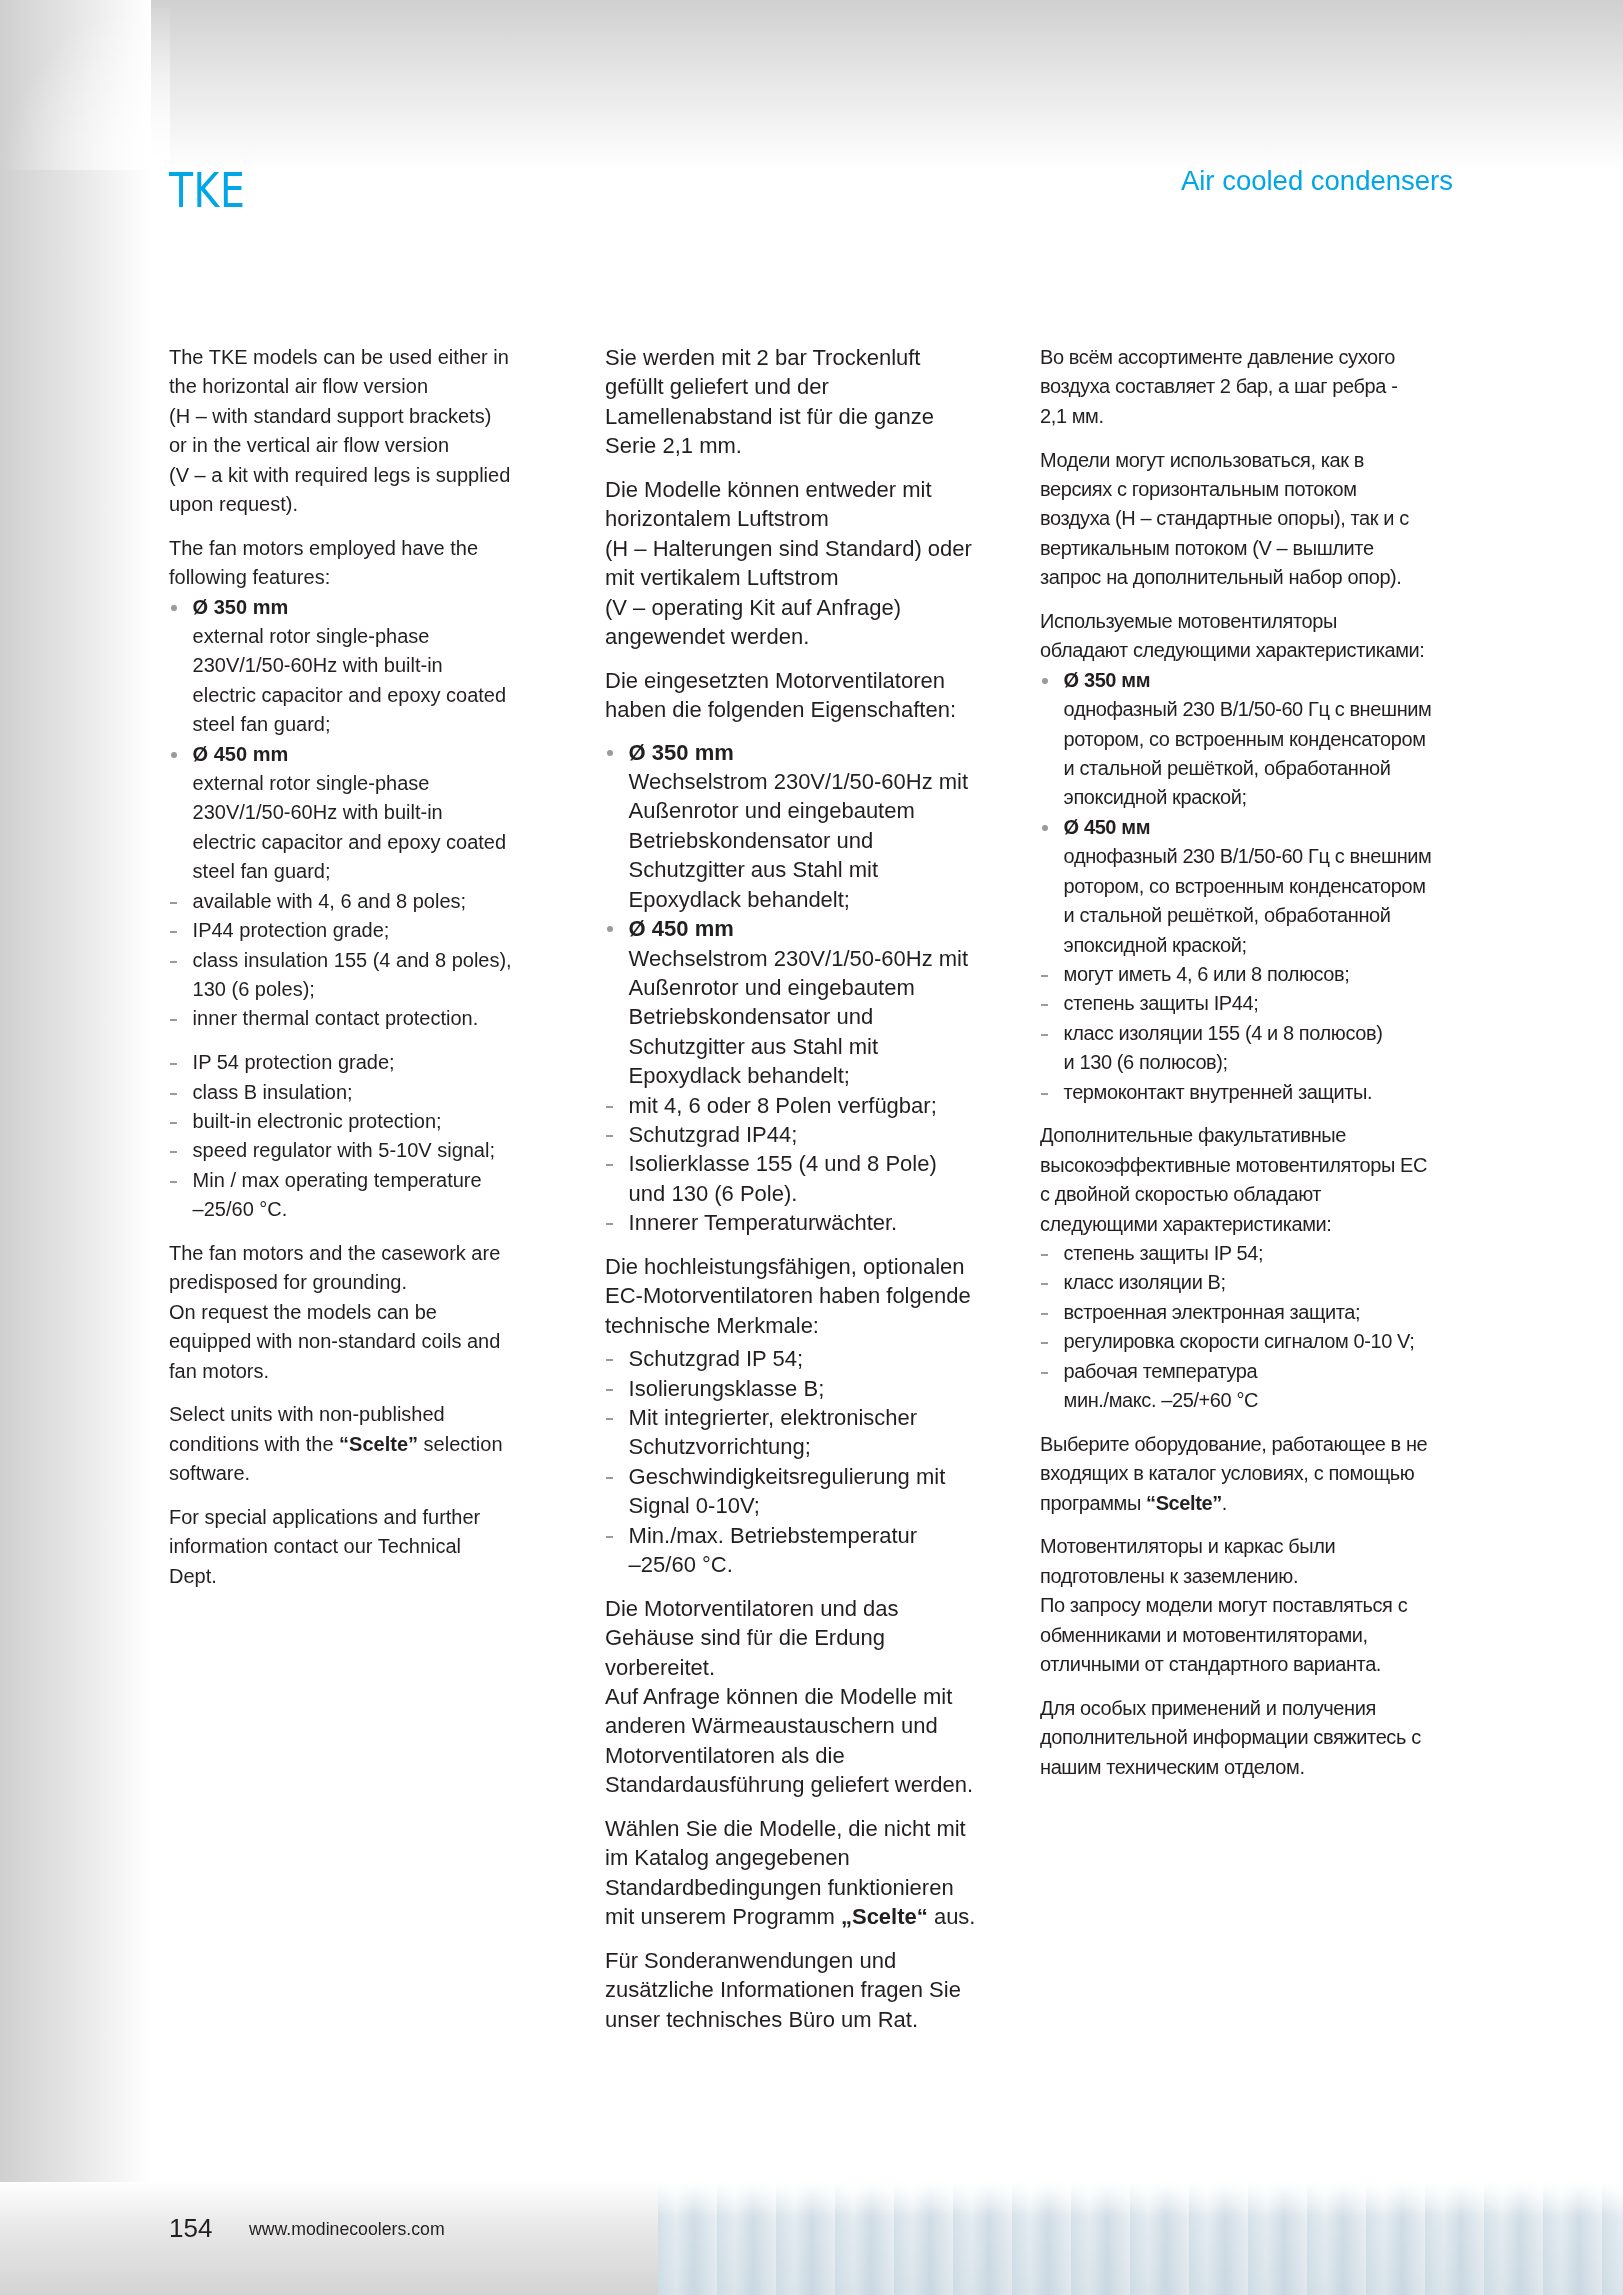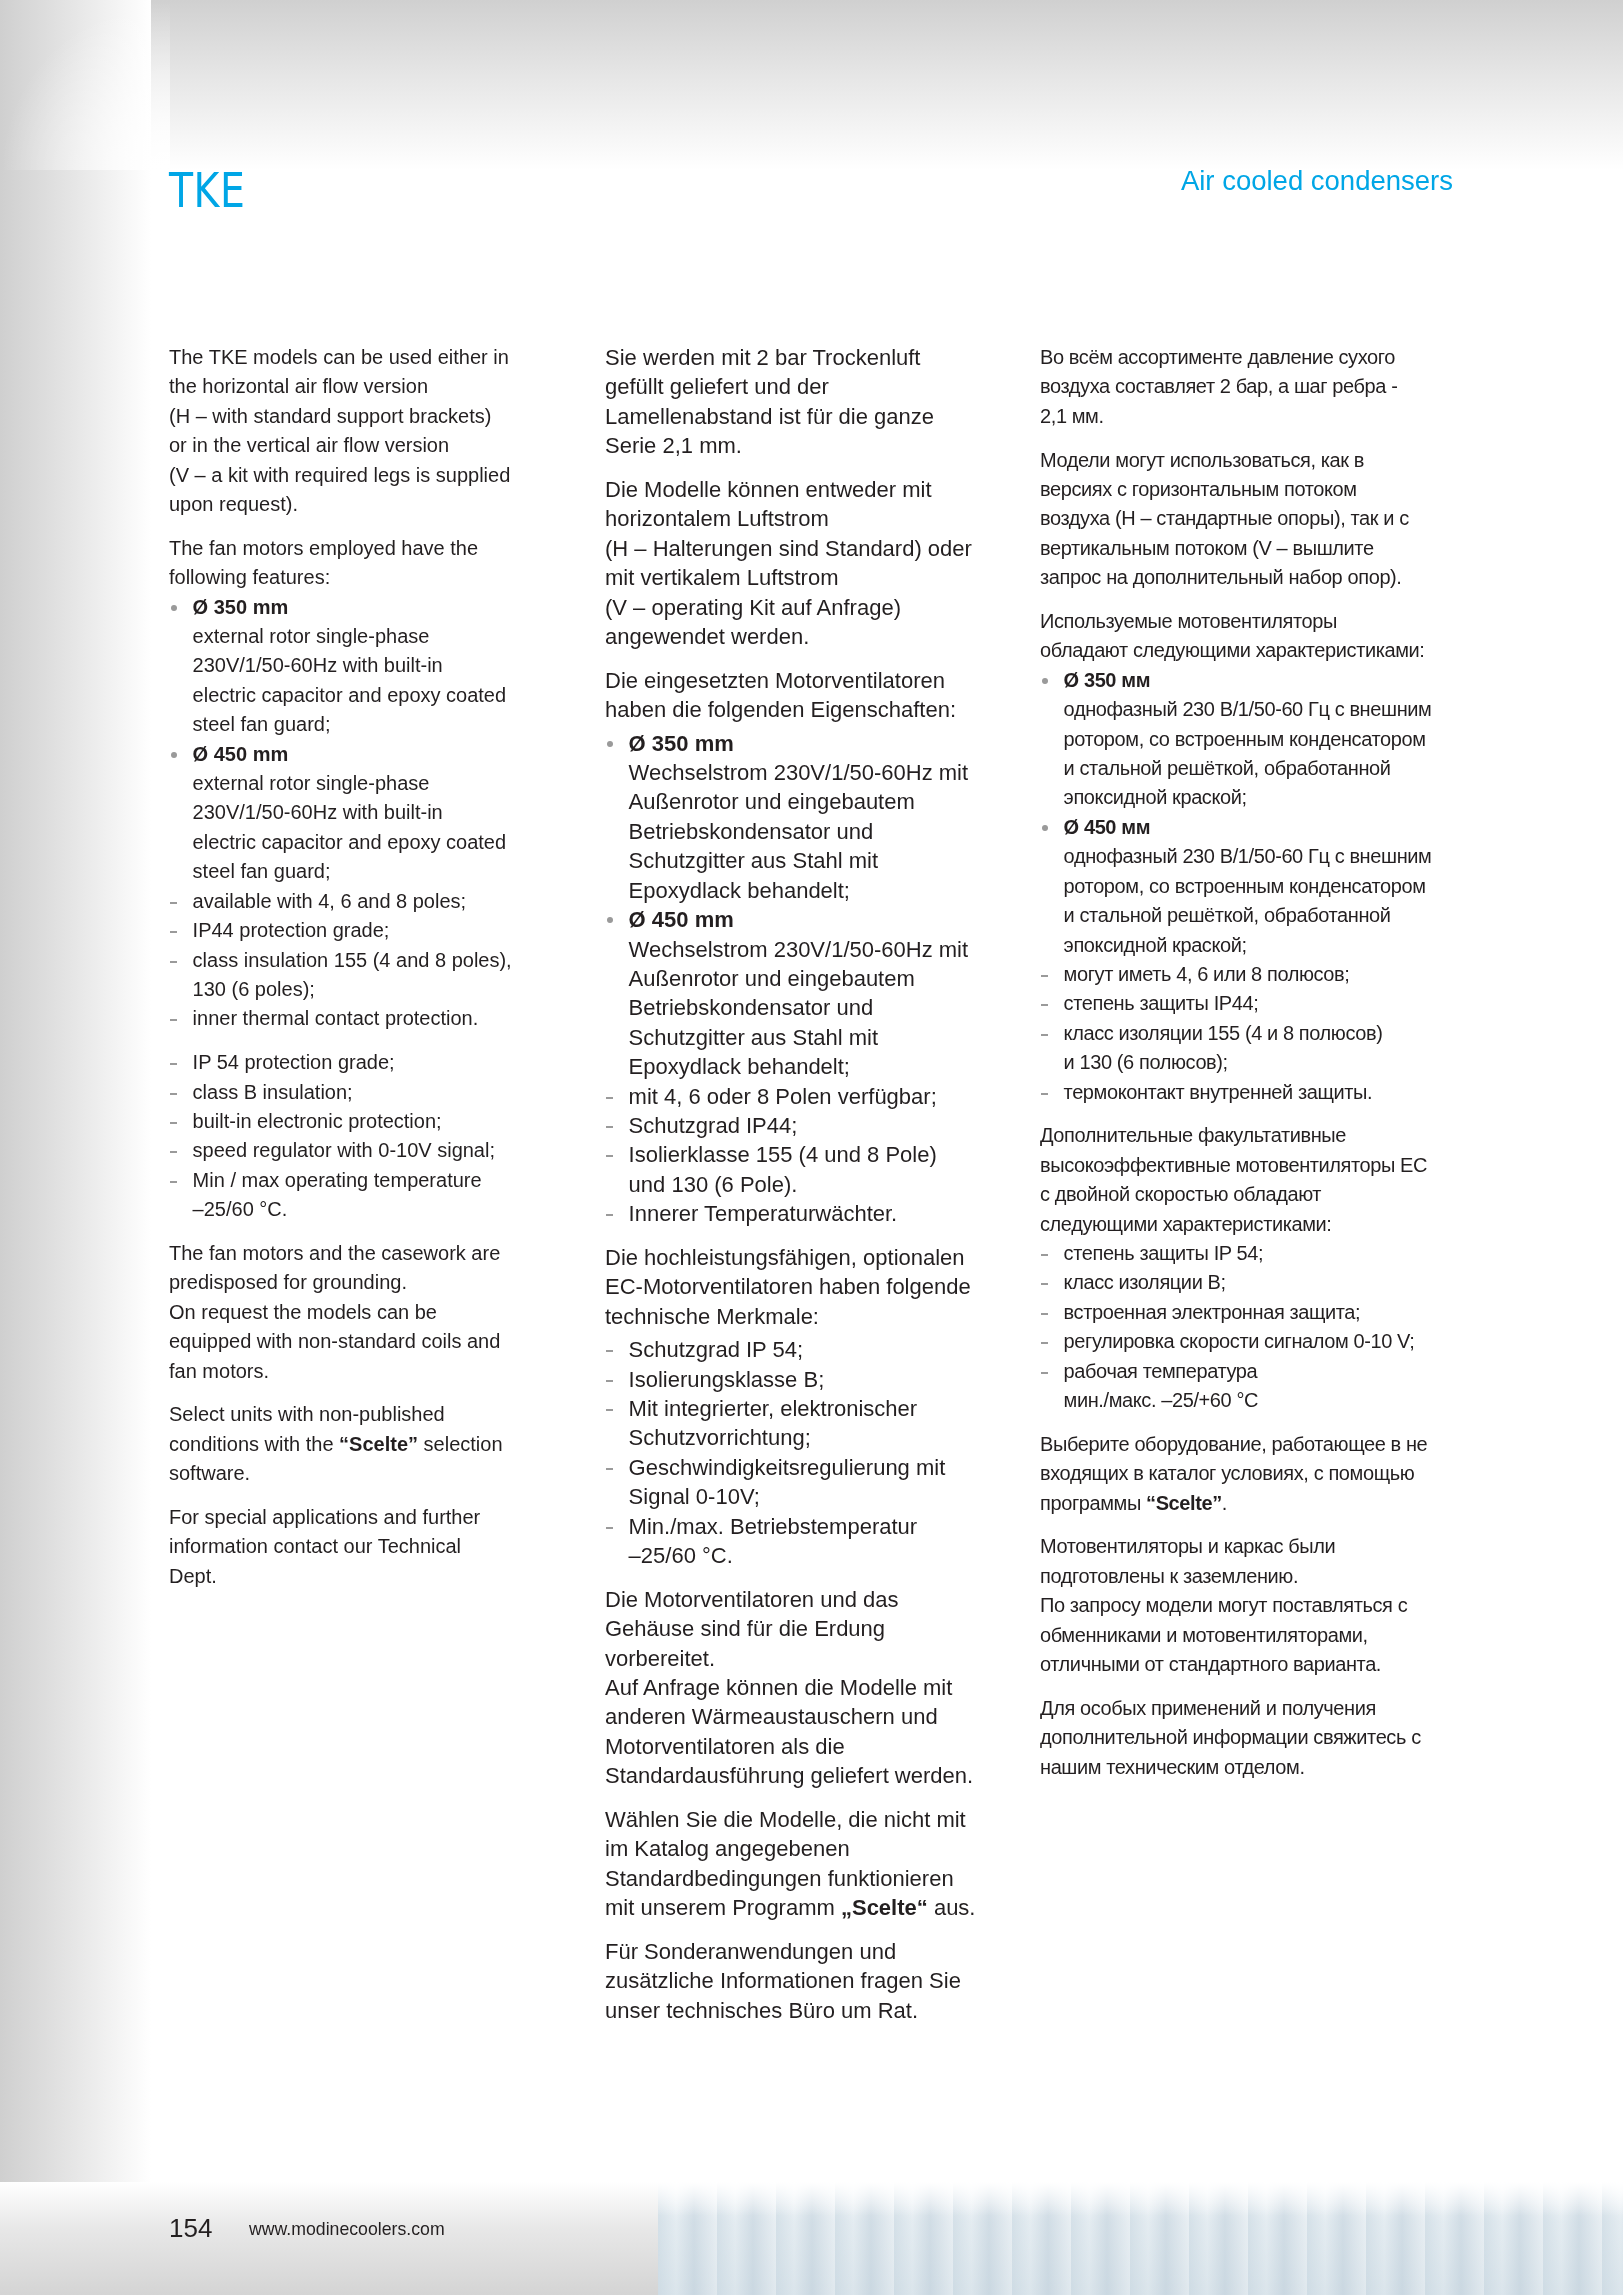--- a/index.html
+++ b/index.html
@@ -112,21 +112,21 @@
       <li><span class="mark dot"></span><span class="head">Ø 450 mm</span><span class="sub"><span>external rotor single-phase</span><span>230V/1/50-60Hz with built-in</span><span>electric capacitor and epoxy coated</span><span>steel fan guard;</span></span></li>
       <li><span class="mark dash"></span><span class="sub"><span>available with 4, 6 and 8 poles;</span></span></li>
       <li><span class="mark dash"></span><span class="sub"><span>IP44 protection grade;</span></span></li>
       <li><span class="mark dash"></span><span class="sub"><span>class insulation 155 (4 and 8 poles),</span><span>130 (6 poles);</span></span></li>
       <li><span class="mark dash"></span><span class="sub"><span>inner thermal contact protection.</span></span></li>
     </ul>
   <ul>
       <li><span class="mark dash"></span><span class="sub"><span>IP 54 protection grade;</span></span></li>
       <li><span class="mark dash"></span><span class="sub"><span>class B insulation;</span></span></li>
       <li><span class="mark dash"></span><span class="sub"><span>built-in electronic protection;</span></span></li>
-      <li><span class="mark dash"></span><span class="sub"><span>speed regulator with 0-10V signal;</span></span></li>
+      <li><span class="mark dash"></span><span class="sub"><span>speed regulator with 5-10V signal;</span></span></li>
       <li><span class="mark dash"></span><span class="sub"><span>Min / max operating temperature</span><span>–25/60 °C.</span></span></li>
     </ul>
   <p class="lines">
       <span>The fan motors and the casework are</span>
       <span>predisposed for grounding.</span>
       <span>On request the models can be</span>
       <span>equipped with non-standard coils and</span>
       <span>fan motors.</span>
     </p>
   <p class="lines">
@@ -149,21 +149,21 @@
       <span>Serie 2,1 mm.</span>
     </p>
   <p class="lines">
       <span>Die Modelle können entweder mit</span>
       <span>horizontalem Luftstrom</span>
       <span>(H – Halterungen sind Standard) oder</span>
       <span>mit vertikalem Luftstrom</span>
       <span>(V – operating Kit auf Anfrage)</span>
       <span>angewendet werden.</span>
     </p>
-  <p class="lines" style="margin-bottom:4px">
+  <p class="lines" style="margin-bottom:13px">
       <span>Die eingesetzten Motorventilatoren</span>
       <span>haben die folgenden Eigenschaften:</span>
     </p>
   <ul>
       <li><span class="mark dot"></span><span class="head">Ø 350 mm</span><span class="sub"><span>Wechselstrom 230V/1/50-60Hz mit</span><span>Außenrotor und eingebautem</span><span>Betriebskondensator und</span><span>Schutzgitter aus Stahl mit</span><span>Epoxydlack behandelt;</span></span></li>
       <li><span class="mark dot"></span><span class="head">Ø 450 mm</span><span class="sub"><span>Wechselstrom 230V/1/50-60Hz mit</span><span>Außenrotor und eingebautem</span><span>Betriebskondensator und</span><span>Schutzgitter aus Stahl mit</span><span>Epoxydlack behandelt;</span></span></li>
       <li><span class="mark dash"></span><span class="sub"><span>mit 4, 6 oder 8 Polen verfügbar;</span></span></li>
       <li><span class="mark dash"></span><span class="sub"><span>Schutzgrad IP44;</span></span></li>
       <li><span class="mark dash"></span><span class="sub"><span>Isolierklasse 155 (4 und 8 Pole)</span><span>und 130 (6 Pole).</span></span></li>
       <li><span class="mark dash"></span><span class="sub"><span>Innerer Temperaturwächter.</span></span></li>

